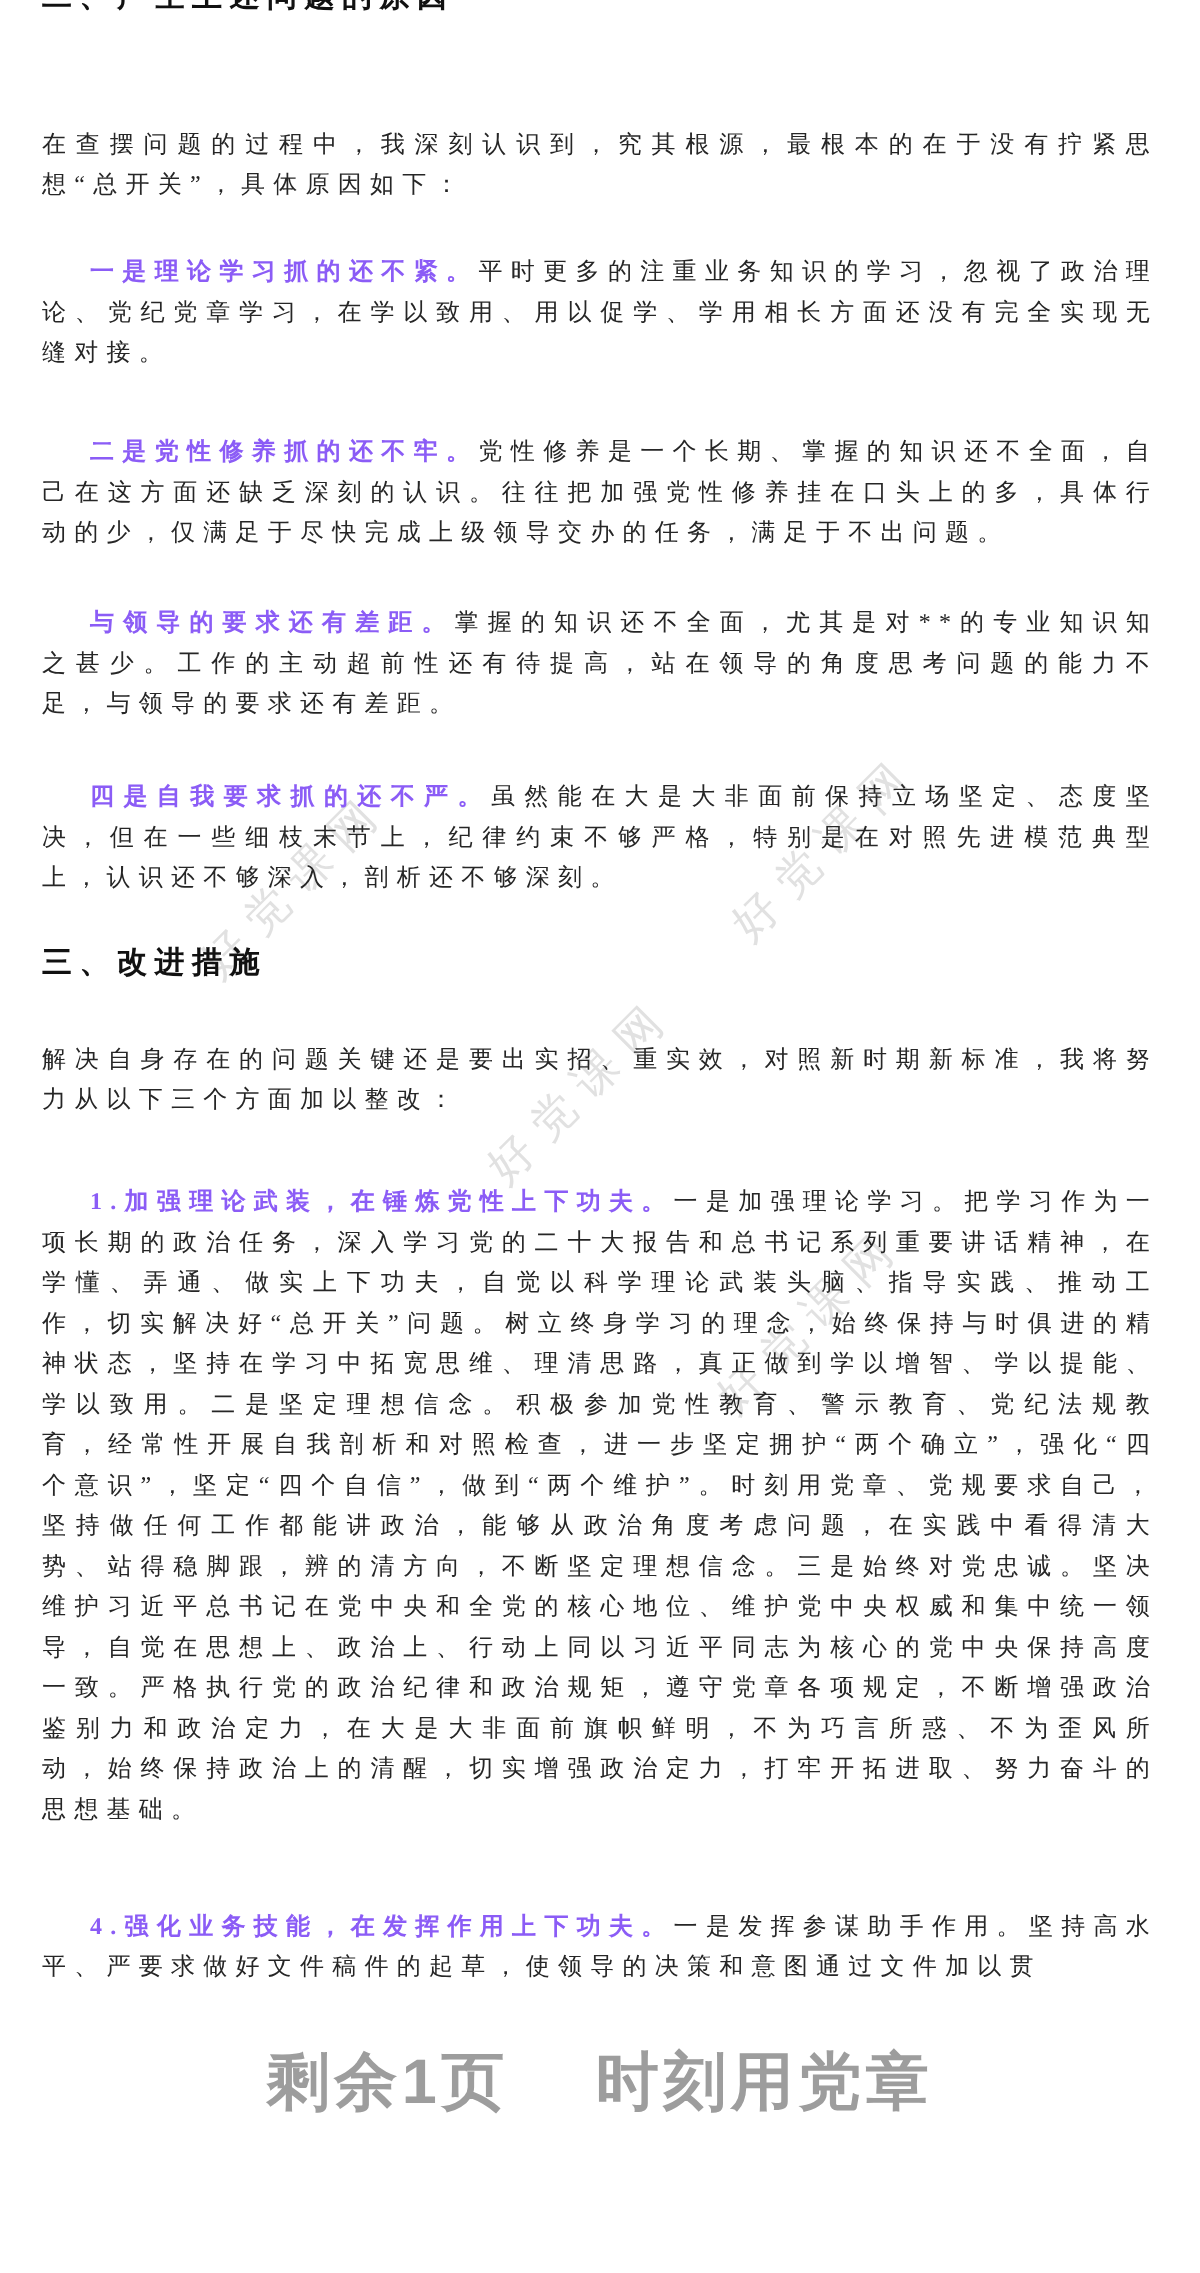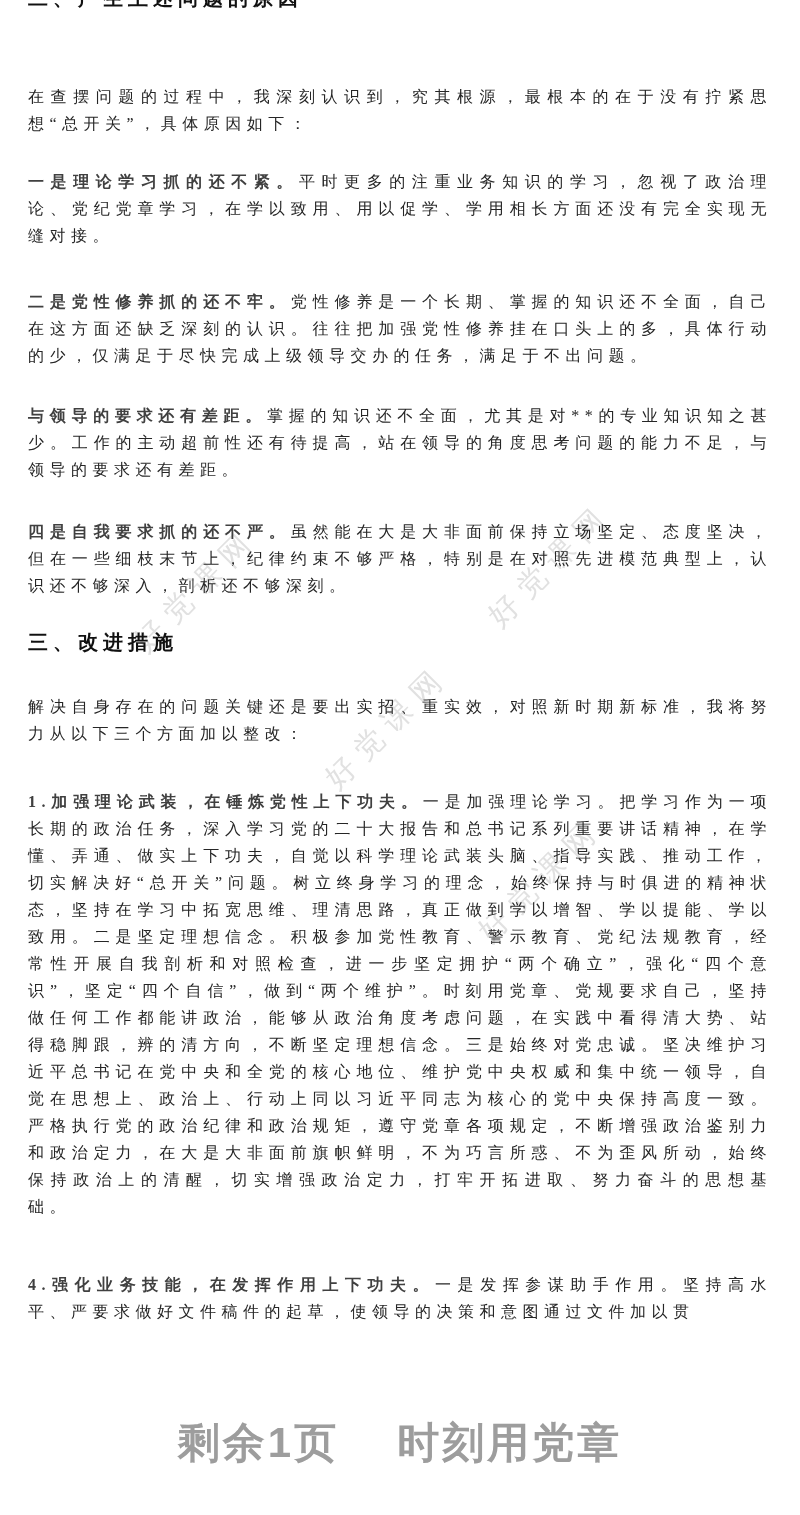--- a/index.html
+++ b/index.html
@@ -28,42 +28,42 @@
   }
   .h1clip { margin-top: -14px; margin-bottom: 70px; }
   .para {
     font-size: 16px;
     line-height: 27px;
     letter-spacing: 5.5px;
     text-align: justify;
     margin: 0;
     color: #262626;
   }
-  .lead { font-weight: bold; color: #404040; }
+  .lead { font-weight: bold; color: #8b5cf6; margin-left: 32px; }
   .mb31 { margin-bottom: 31px; }
   .mb33 { margin-bottom: 33px; }
   .mb35 { margin-bottom: 35px; }
   .mb36 { margin-bottom: 36px; }
   .mb39 { margin-bottom: 39px; }
   .mb41 { margin-bottom: 41px; margin-top: 24px; }
   .mb51 { margin-bottom: 51px; }
   .watermark-layer { position: absolute; inset: 0; z-index: 1; pointer-events: none; }
   .wm {
     position: absolute;
     font-family: "Liberation Sans", sans-serif;
     font-size: 30px;
     letter-spacing: 10px;
     color: rgba(120, 120, 120, 0.22);
     white-space: nowrap;
     transform: translate(-50%, -50%) rotate(-45deg);
   }
   .banner {
     position: absolute;
     left: 0;
-    top: 1415px;
+    top: 1360px;
     width: 100%;
     display: flex;
     justify-content: center;
     align-items: flex-end;
     gap: 58px;
     z-index: 2;
     font-family: "Liberation Sans", "DejaVu Sans", sans-serif;
     font-weight: 700;
     font-size: 42px;
     letter-spacing: 3px;

